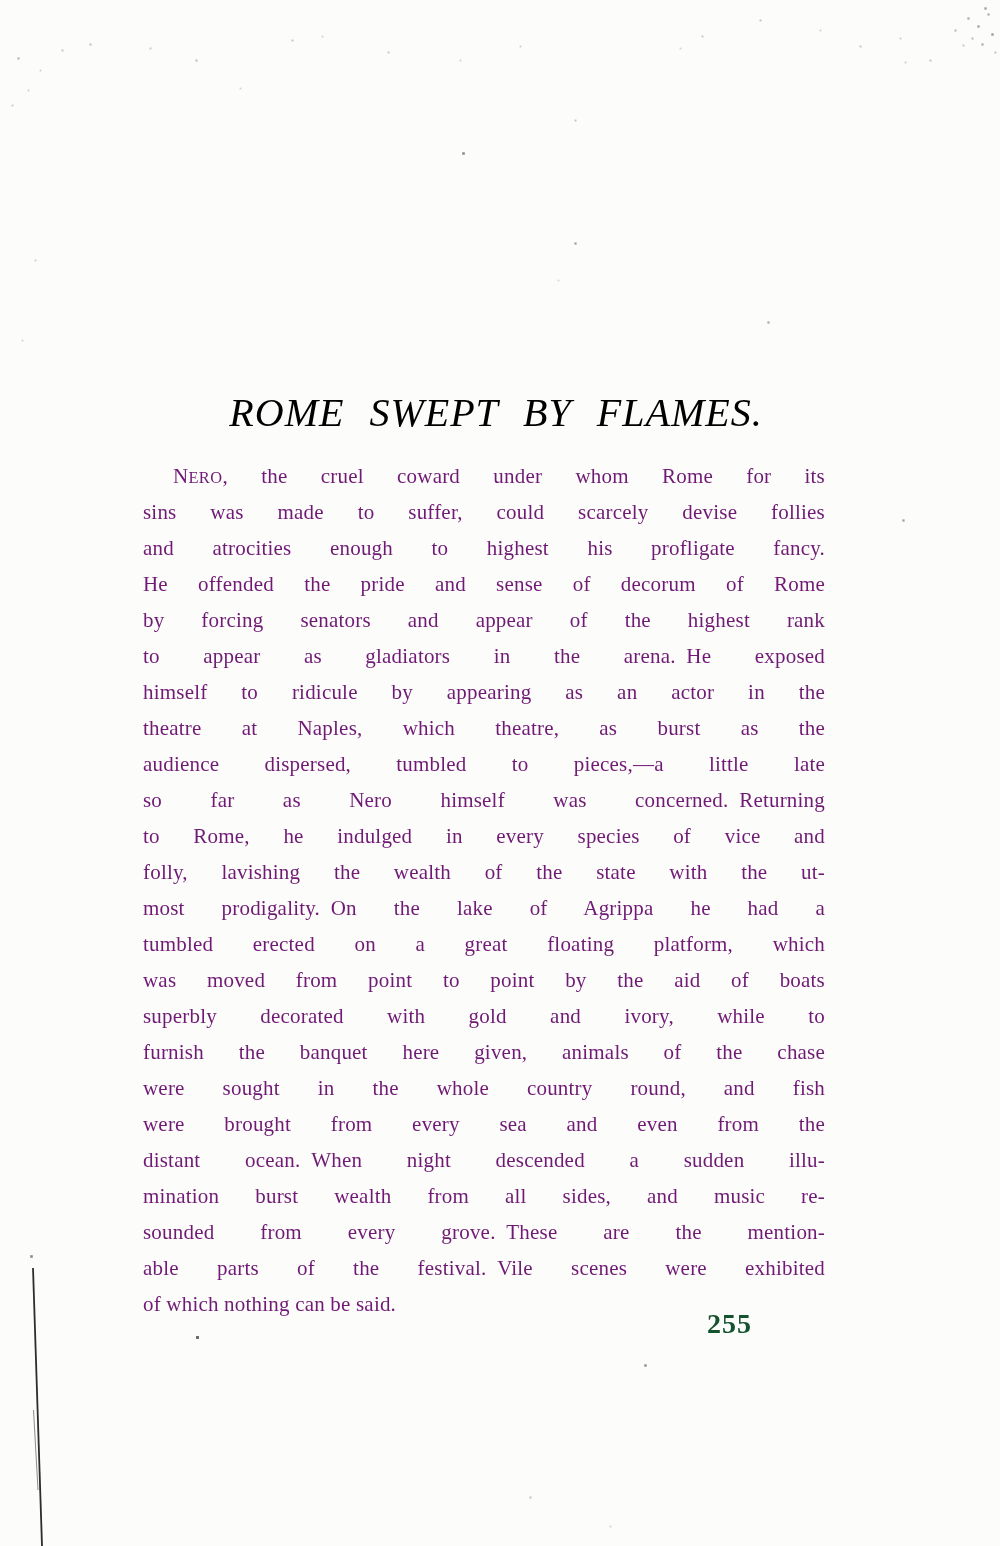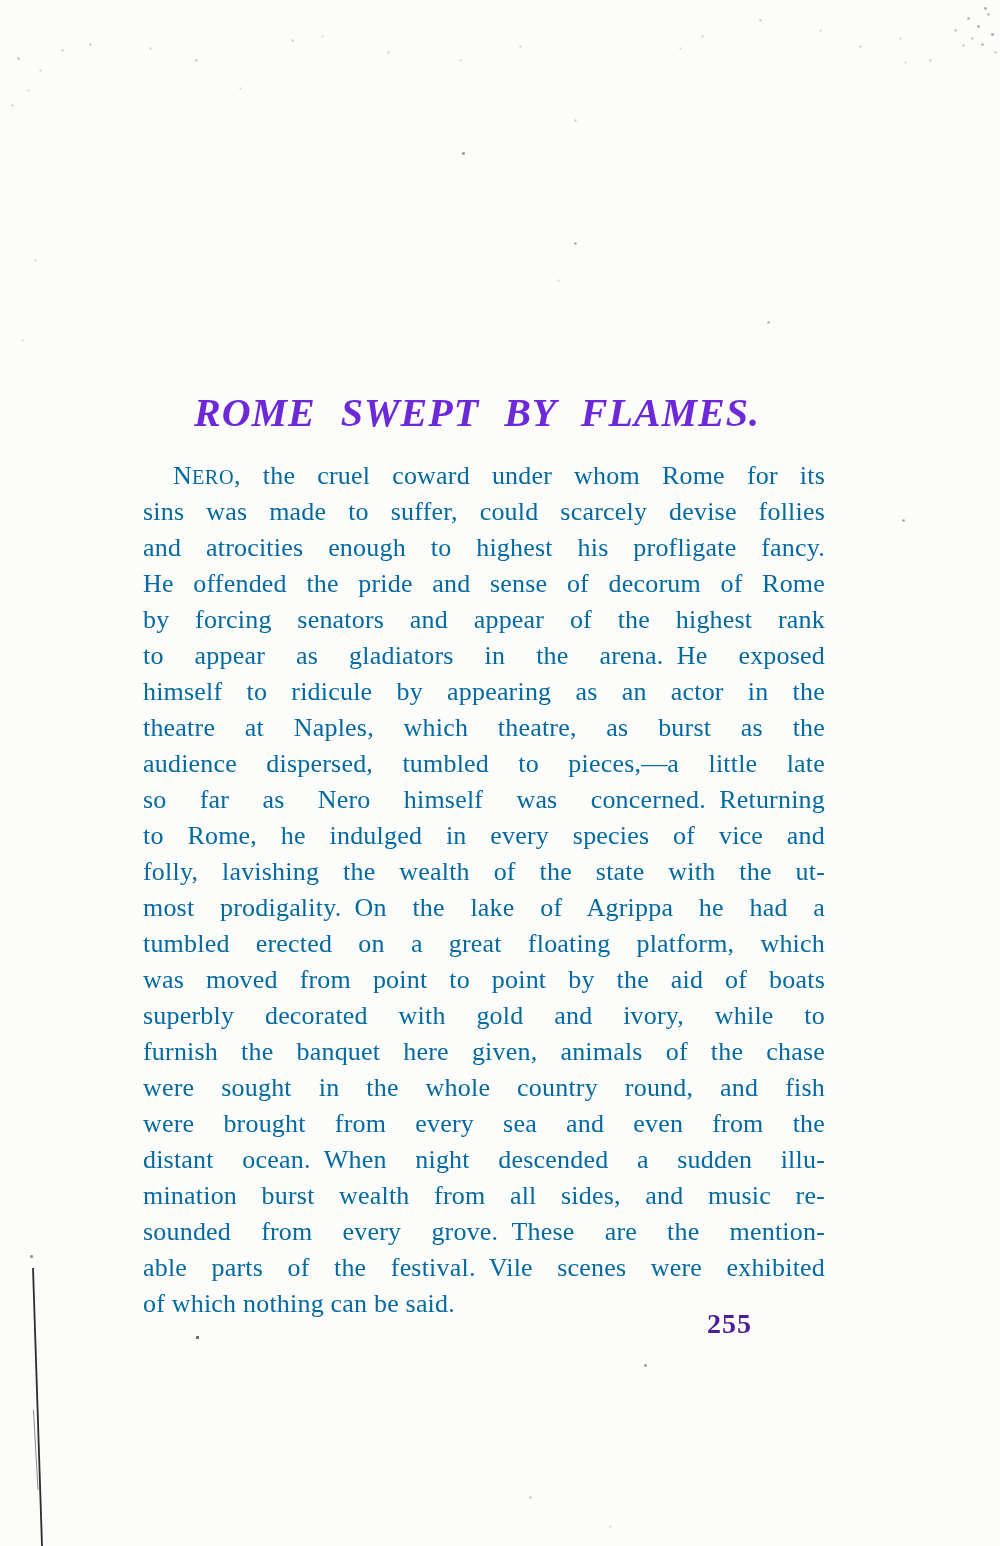--- a/index.html
+++ b/index.html
@@ -6,58 +6,58 @@
   #page {
     position:relative;
     width:1000px; height:1546px;
     background:#fcfcfb;
     overflow:hidden;
     font-family:"Liberation Serif", serif;
     color:#131313;
   }
   .title {
     position:absolute;
-    left:136px; top:364px; width:682px;
+    left:155px; top:364px; width:682px;
     text-align:center;
     font-style:italic;
-    font-weight:bold;
+    font-weight:normal;
     font-size:40px;
     line-height:1.1;
     letter-spacing:1px;
     word-spacing:14px;
-    color:#6d28d9;
+    color:#000000;
     white-space:nowrap;
   }
   .body-text {
     position:absolute;
     left:143px; top:458px; width:682px;
-    font-size:26px;
+    font-size:21px;
     line-height:36px;
     letter-spacing:0.2px;
-    color:#0369a1;
+    color:#701a75;
   }
   .line {
     text-align:justify;
     text-align-last:justify;
     height:36px;
     overflow:visible;
     white-space:nowrap;
   }
   .line.justified { white-space:normal; }
   .line.first { padding-left:30px; }
   .line.last { text-align-last:left; }
   .sc { font-size:0.78em; letter-spacing:0.5px; }
   .pagenum {
     position:absolute;
     left:707px; top:1310px;
     font-weight:bold;
     font-size:28px;
     line-height:1;
     letter-spacing:1px;
-    color:#4c1d95;
+    color:#14532d;
   }
   .scan-line {
     position:absolute;
     left:26px; top:1260px;
     width:24px; height:286px;
     pointer-events:none;
   }
   .specks {
     position:absolute;
     left:0; top:0; width:1px; height:1px;

